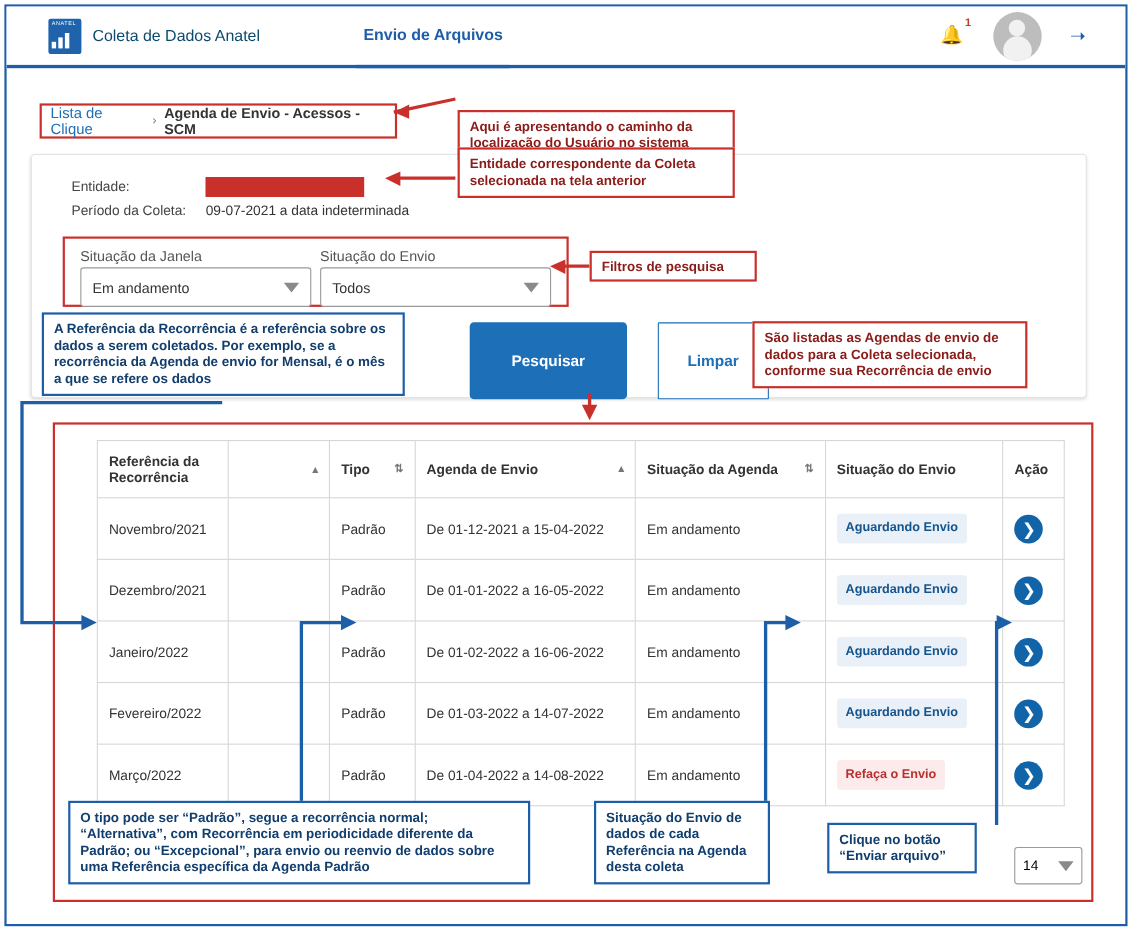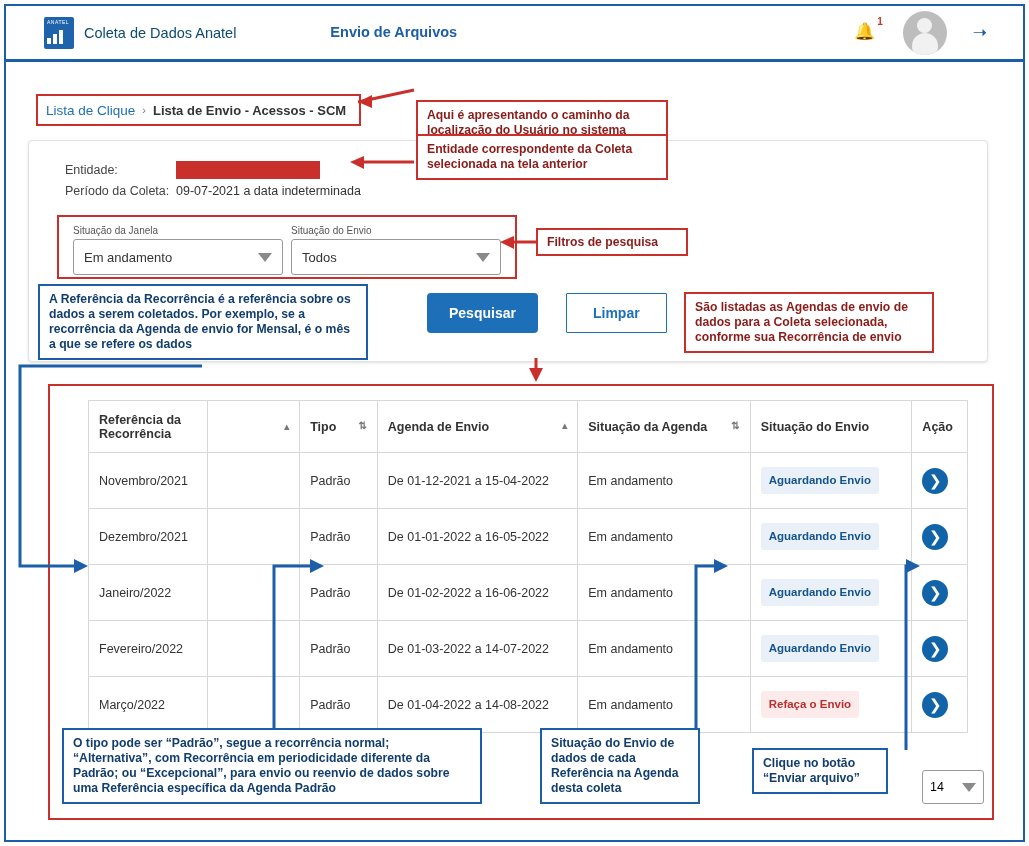--- a/index.html
+++ b/index.html
@@ -69,49 +69,49 @@
   .crumb-sep { color:#777; font-size:11px; }
   .crumb-current { color:#333; font-size:13px; font-weight:bold; }
 
   
   .panel {
     position:absolute; left:22px; top:134px; width:960px; height:222px;
     background:#fff; border:1px solid #e3e3e3; border-radius:4px;
     box-shadow:0 1px 3px rgba(0,0,0,.12);
   }
   .ent-block { position:absolute; left:36px; top:20px; font-size:12.5px; color:#444; }
-  .ent-row { display:flex; gap:3px; margin-bottom:5px; align-items:center;}
+  .ent-row { display:flex; gap:14px; margin-bottom:5px; align-items:center;}
   .ent-label { width:108px; }
   .redacted {
     width:144px; height:18px; background:#c9302c; border:2px solid #c9302c;
   }
   .ent-value { color:#333; }
 
   .filters-box {
     position:absolute; left:28px; top:74px; width:460px; height:64px;
     border:2px solid #c9302c;
   }
   .field { position:absolute; top:8px; }
   .field .flabel {
-    font-size:10px; color:#555; margin-bottom:3px;
+    font-size:13px; color:#555; margin-bottom:3px;
   }
   .select {
     width:210px; height:36px; border:1px solid #9a9a9a; border-radius:3px;
     display:flex; align-items:center; padding:0 10px; font-size:13px; color:#333;
     background:#fff; justify-content:space-between;
   }
   .chev { width:0;height:0;border-left:7px solid transparent;border-right:7px solid transparent;border-top:9px solid #8a8a8a;}
   .btn-row { position:absolute; left:398px; top:152px; display:flex; gap:28px; }
   .btn-primary {
     background:#1d6fb8; color:#fff; font-size:14px; font-weight:bold;
-    padding:11px 22px; border-radius:4px; border:none;
+    padding:11px 38px; border-radius:4px; border:none;
   }
   .btn-ghost {
     background:#fff; color:#1d6fb8; font-size:14px; font-weight:bold;
-    padding:11px 26px; border-radius:1px; border:1px solid #1d6fb8;
+    padding:26px 26px; border-radius:1px; border:1px solid #1d6fb8;
   }
 
   
   .table-outline {
     position:absolute; left:42px; top:378px; width:946px; height:436px;
     border:2px solid #c9302c;
   }
   .table {
     position:absolute; left:38px; top:14px; width:880px;
     border-collapse:collapse; font-size:12.5px; color:#333; background:#fff;
@@ -183,21 +183,21 @@
         <span class="bell-badge">1</span>
       </div>
       <div class="avatar"></div>
       <div class="exit-icon">➝</div>
     </div>
   </div>
 
   <div class="breadcrumb-box">
     <span class="crumb-link">Lista de Clique</span>
     <span class="crumb-sep">›</span>
-    <span class="crumb-current">Lista de Envio - Acessos - SCM</span>
+    <span class="crumb-current">Agenda de Envio - Acessos - SCM</span>
   </div>
 
   <div class="panel">
     <div class="ent-block">
       <div class="ent-row">
         <span class="ent-label">Entidade:</span>
         <span class="redacted"></span>
       </div>
       <div class="ent-row">
         <span class="ent-label">Período da Coleta:</span>

